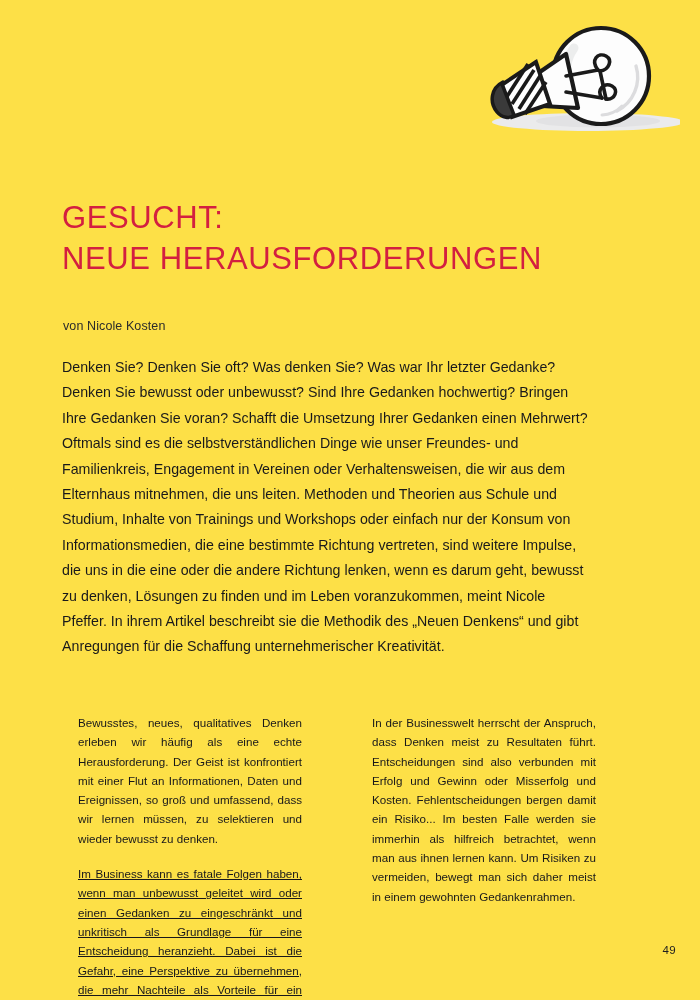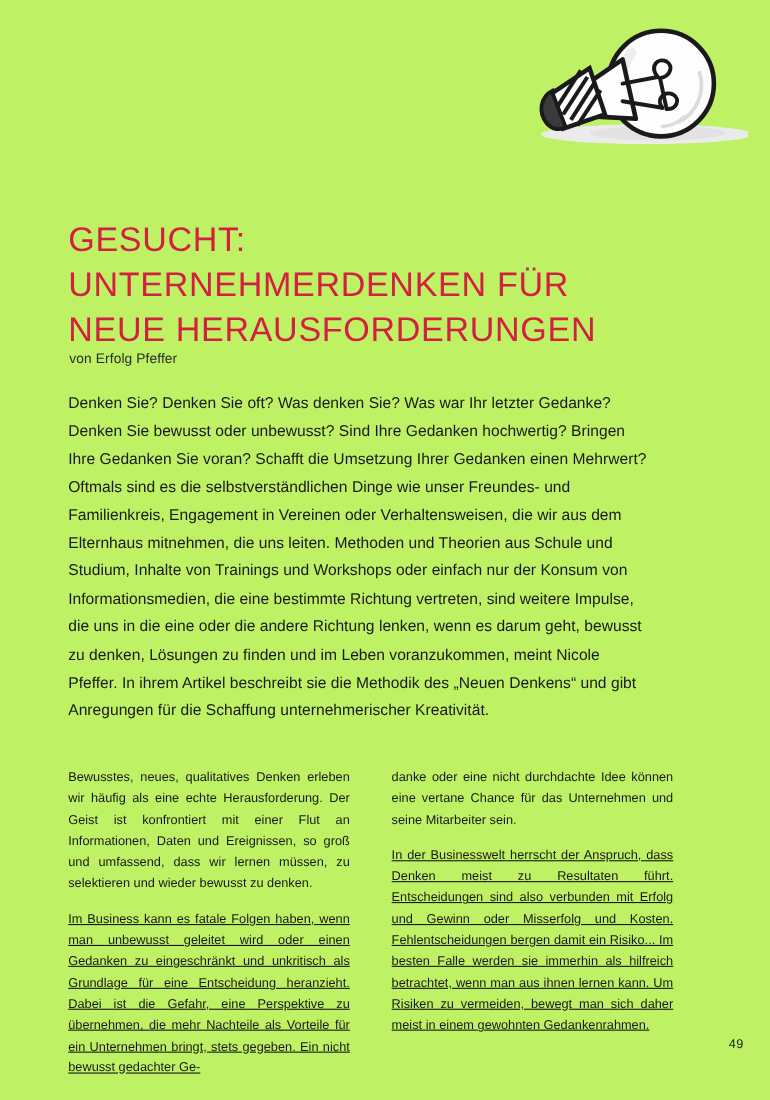--- a/index.html
+++ b/index.html
@@ -12,21 +12,21 @@
     height: 1000px;
     position: relative;
     overflow: hidden;
     font-family: "Liberation Sans", sans-serif;
     -webkit-font-smoothing: antialiased;
   }
 
   .page {
     position: absolute;
     inset: 0;
-    background: #bef264;
+    background: #fde047;
   }
 
   
   .bulb-art {
     position: absolute;
     left: 470px;
     top: 14px;
     width: 210px;
     height: 125px;
   }
@@ -84,21 +84,21 @@
     top: 0;
     width: 256px;
     font-size: 11.6px;
     line-height: 19.3px;
     color: #17171a;
     text-align: justify;
     letter-spacing: 0.01px;
   }
   .col-left  { left: 0; }
   .col-right { left: 294px; }
-  .col p { margin: 0; }
+  .col p { margin: 16px; }
   .col p + p { margin-top: 13px; text-decoration: underline; }
 
   
   .folio {
     position: absolute;
     right: 24px;
     top: 944px;
     font-size: 11.5px;
     color: #1d1d1f;
     letter-spacing: 0.3px;
@@ -140,34 +140,32 @@
         <path d="M96 78 L132 84"></path>
         <path d="M128 56 C120 46 128 38 136 42 C143 46 139 56 130 57"></path>
         <path d="M132 84 C126 76 134 68 142 72 C149 76 145 86 136 85"></path>
         <path d="M130 57 L136 85"></path>
       </g>
     </svg>
   </div>
 
   <h1 class="headline">
     <span class="hl-line">GESUCHT:</span>
-    <span class="hl-line">UNTERNEHMERDENKEN FÜR</span>
     <span class="hl-line">NEUE HERAUSFORDERUNGEN</span>
   </h1>
 
-  <div class="byline">von Erfolg Pfeffer</div>
+  <div class="byline">von Nicole Kosten</div>
 
   <div class="intro">Denken Sie? Denken Sie oft? Was denken Sie? Was war Ihr letzter Gedanke? Denken Sie bewusst oder unbewusst? Sind Ihre Gedanken hochwertig? Bringen Ihre Gedanken Sie voran? Schafft die Umsetzung Ihrer Gedanken einen Mehrwert? Oftmals sind es die selbstverständlichen Dinge wie unser Freundes- und Familienkreis, Engagement in Vereinen oder Verhaltensweisen, die wir aus dem Elternhaus mitnehmen, die uns leiten. Methoden und Theorien aus Schule und Studium, Inhalte von Trainings und Workshops oder einfach nur der Konsum von Informationsmedien, die eine bestimmte Richtung vertreten, sind weitere Impulse, die uns in die eine oder die andere Richtung lenken, wenn es darum geht, bewusst zu denken, Lösungen zu finden und im Leben voranzukommen, meint Nicole Pfeffer. In ihrem Artikel beschreibt sie die Methodik des „Neuen Denkens“ und gibt Anregungen für die Schaffung unternehmerischer Kreativität.</div>
 
   <div class="columns">
     <div class="col col-left">
       <p>Bewusstes, neues, qualitatives Denken erleben wir häufig als eine echte Herausforderung. Der Geist ist konfrontiert mit einer Flut an Informationen, Daten und Ereignissen, so groß und umfassend, dass wir lernen müssen, zu selektieren und wieder bewusst zu denken.</p>
       <p>Im Business kann es fatale Folgen haben, wenn man unbewusst geleitet wird oder einen Gedanken zu eingeschränkt und unkritisch als Grundlage für eine Entscheidung heranzieht. Dabei ist die Gefahr, eine Perspektive zu übernehmen, die mehr Nachteile als Vorteile für ein Unternehmen bringt, stets gegeben. Ein nicht bewusst gedachter Ge-</p>
     </div>
     <div class="col col-right">
-      <p>danke oder eine nicht durchdachte Idee können eine vertane Chance für das Unternehmen und seine Mitarbeiter sein.</p>
       <p>In der Businesswelt herrscht der Anspruch, dass Denken meist zu Resultaten führt. Entscheidungen sind also verbunden mit Erfolg und Gewinn oder Misserfolg und Kosten. Fehlentscheidungen bergen damit ein Risiko... Im besten Falle werden sie immerhin als hilfreich betrachtet, wenn man aus ihnen lernen kann. Um Risiken zu vermeiden, bewegt man sich daher meist in einem gewohnten Gedankenrahmen.</p>
     </div>
   </div>
 
   <div class="folio">49</div>
 
 </div>
 
 </body></html>

